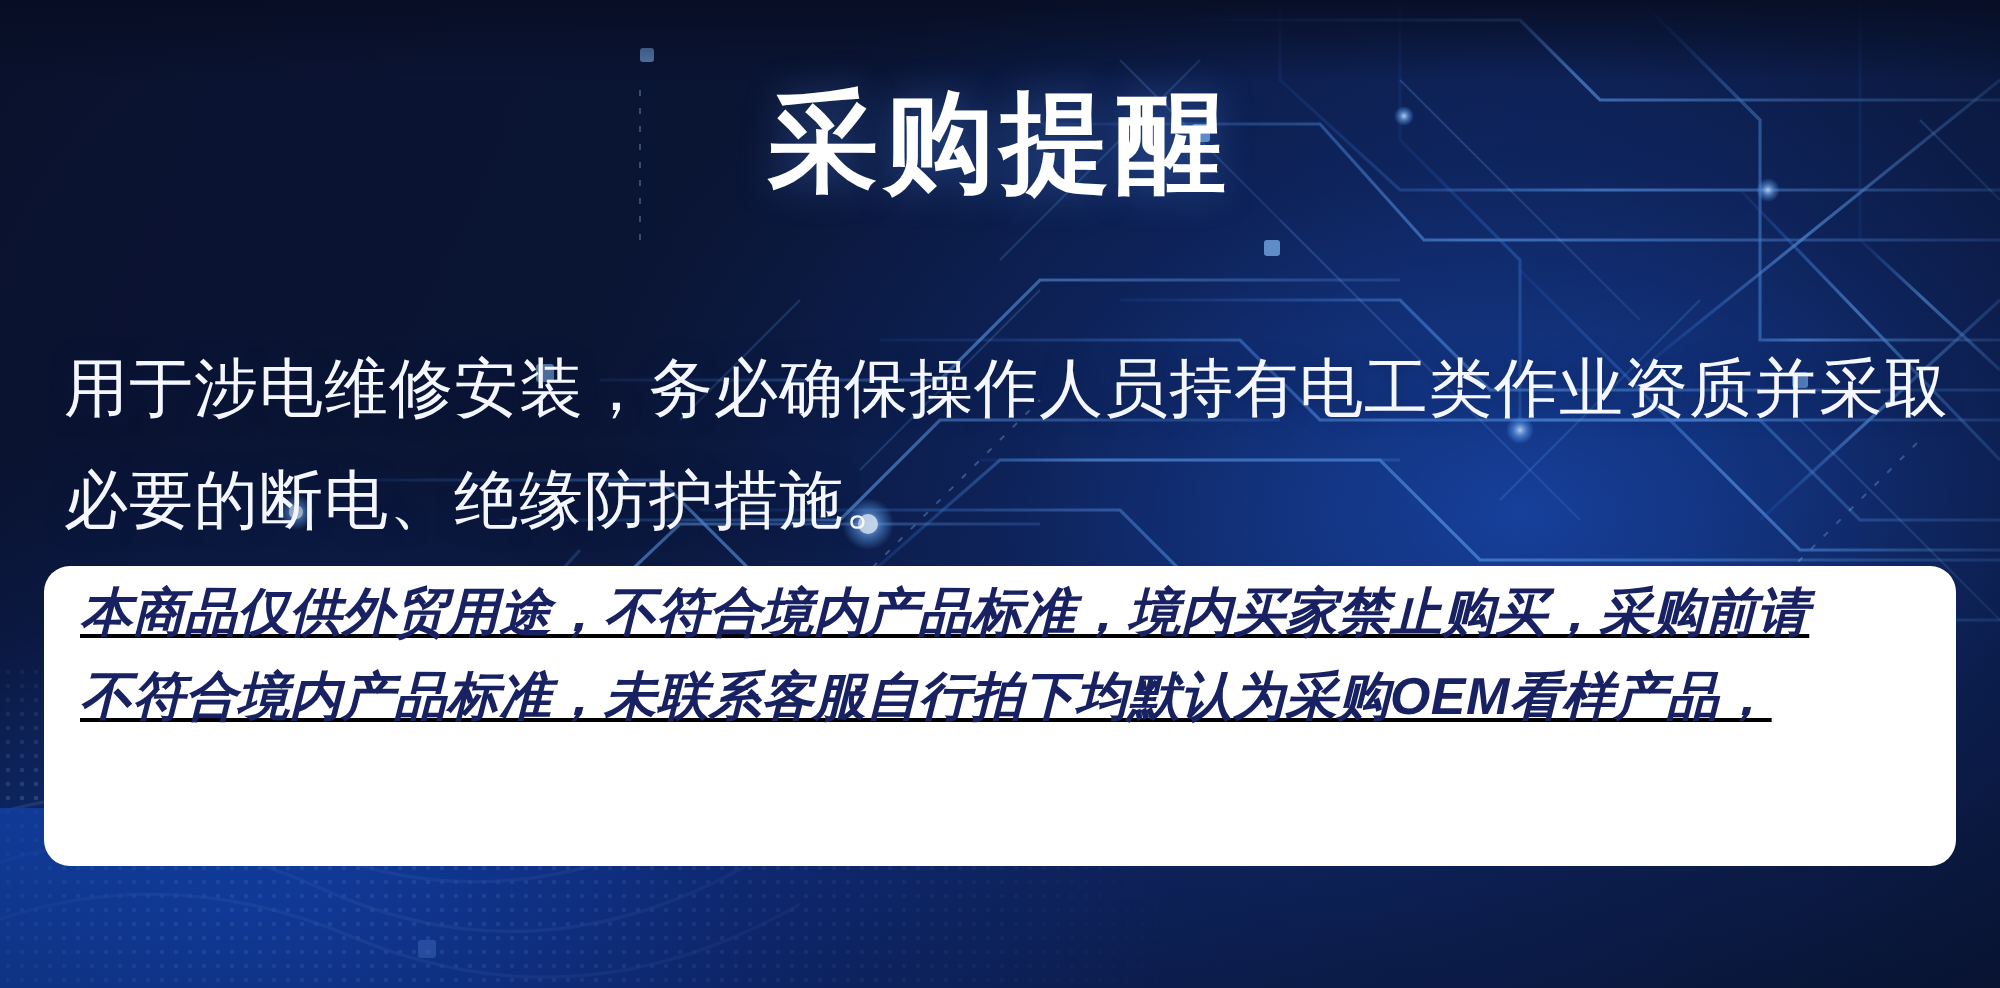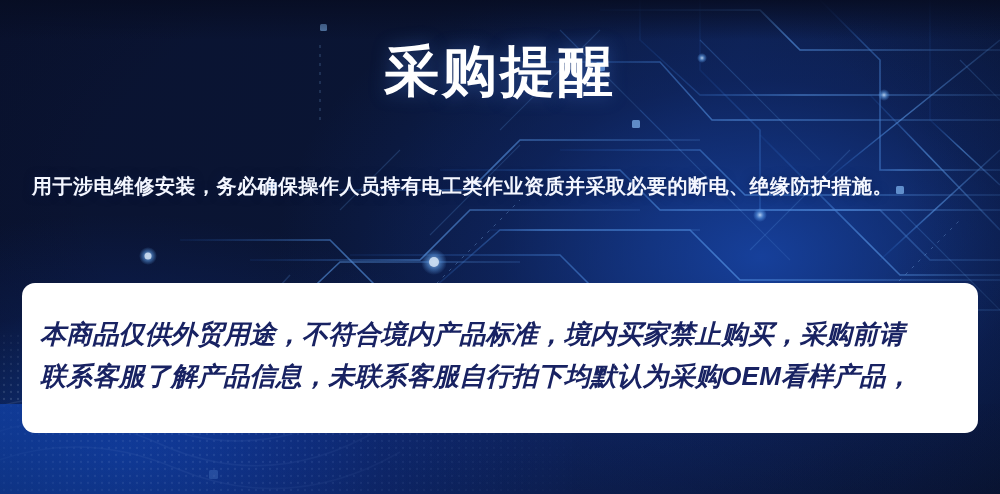--- a/index.html
+++ b/index.html
@@ -81,36 +81,36 @@
     letter-spacing: 3px;
     line-height: 1;
     text-shadow: 0 0 18px rgba(90,150,255,0.35);
   }
   .body-text {
     position: absolute;
     top: 166px;
     left: 32px;
     width: 944px;
     color: #f4f7ff;
-    font-size: 20px;
-    line-height: 41px;
+    font-size: 32px;
+    line-height: 56px;
     letter-spacing: 0.5px;
     text-shadow: 0 0 10px rgba(10,25,70,0.6);
-    font-weight: bold;
   }
   .notice-box {
     position: absolute;
     left: 22px;
     top: 283px;
     width: 956px;
     height: 150px;
     background: #ffffff;
     border-radius: 13px;
     box-sizing: border-box;
-    padding: 30px 18px 0 18px;
+    padding: 2px 18px 0 18px;
+    text-decoration: underline;
   }
   .notice-text {
     color: #182262;
     font-size: 26px;
     font-weight: bold;
     font-style: italic;
     line-height: 42px;
     letter-spacing: 0.2px;
   }
 </style>
@@ -232,17 +232,17 @@
   <div class="bg-topfade"></div>
 
   <div class="content">
 
     <div class="title">采购提醒</div>
 
     <div class="body-text">用于涉电维修安装，务必确保操作人员持有电工类作业资质并采取必要的断电、绝缘防护措施。</div>
 
     <div class="notice-box">
       <div class="notice-text">本商品仅供外贸用途，不符合境内产品标准，境内买家禁止购买，采购前请</div>
-      <div class="notice-text">联系客服了解产品信息，未联系客服自行拍下均默认为采购OEM看样产品，</div>
+      <div class="notice-text">不符合境内产品标准，未联系客服自行拍下均默认为采购OEM看样产品，</div>
     </div>
 
   </div>
 </div>
 
 </body></html>

